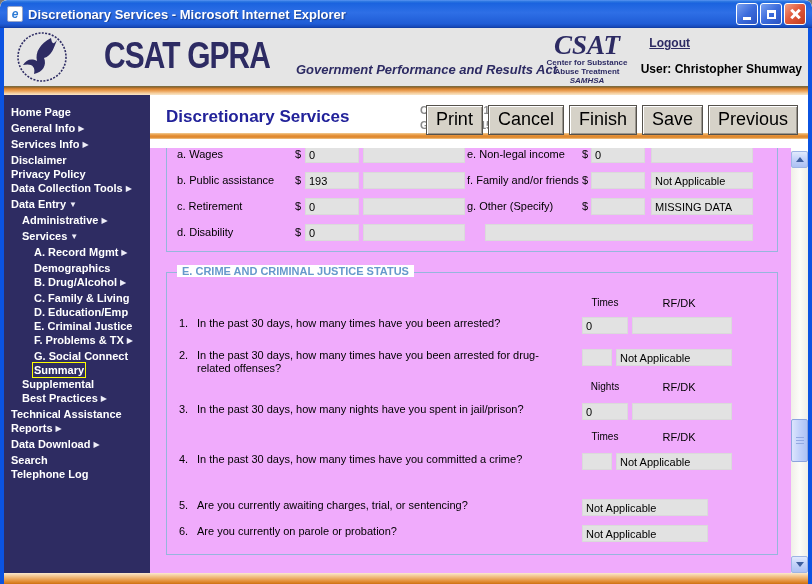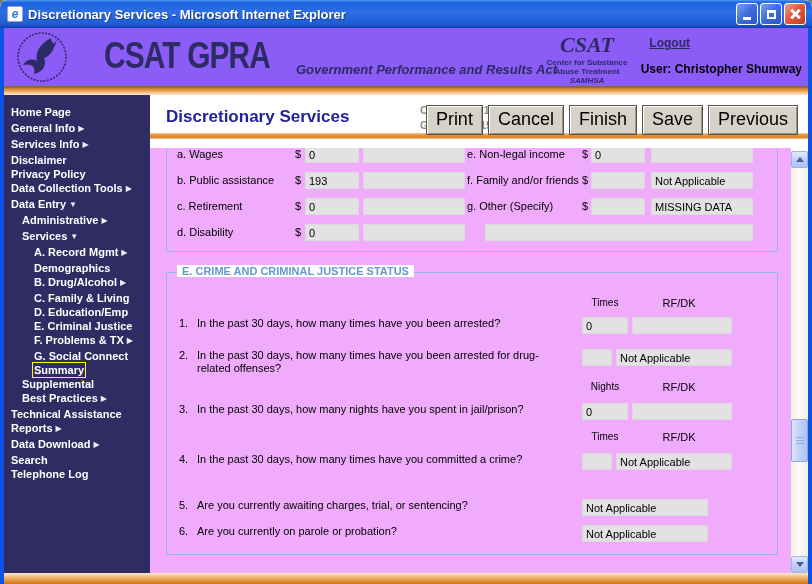--- a/index.html
+++ b/index.html
@@ -21,27 +21,27 @@
   .glyph-min { width:8px; height:3px; background:#fff; margin-top:9px; }
   .glyph-max { width:9px; height:9px; border:2px solid #fff; border-top-width:3px; }
   .glyph-close { position:relative; width:10px; height:10px; }
   .glyph-close::before, .glyph-close::after { content:""; position:absolute; left:4px; top:-1px; width:3px; height:12px; background:#fff; }
   .glyph-close::before { transform:rotate(45deg); } .glyph-close::after { transform:rotate(-45deg); }
 
   
   .frame { height:556px; border-left:4px solid #0B53E2; border-right:4px solid #0B53E2; display:flex; flex-direction:column; background:#fff; }
 
   
-  .banner { height:58px; background:#8b5cf6; position:relative; flex:none; }
+  .banner { height:58px; background:#e5e5e5; position:relative; flex:none; }
   .hhs-logo { position:absolute; left:12px; top:3px; }
   .brand { position:absolute; left:100px; top:6px; color:#2D2B63; font-weight:bold; font-size:34px; letter-spacing:-1px;
     transform:scale(.88,1.1); transform-origin:left top; white-space:nowrap; }
   .tagline { position:absolute; left:292px; top:34px; color:#2D2B63; font-weight:bold; font-style:italic; font-size:13px; white-space:nowrap; }
   .csat-logo { position:absolute; left:537px; top:4px; width:92px; text-align:center; color:#2D2B63; }
-  .csat-acro { font-family:"Liberation Serif","DejaVu Serif",serif; font-style:italic; font-weight:bold; font-size:22px; line-height:26px; }
+  .csat-acro { font-family:"Liberation Serif","DejaVu Serif",serif; font-style:italic; font-weight:bold; font-size:27px; line-height:26px; }
   .csat-sub { font-size:8px; line-height:9px; font-weight:bold; }
   .csat-sam { font-size:8px; line-height:9px; font-style:italic; font-weight:bold; }
   .logout { position:absolute; right:118px; top:8px; color:#2D2B63; font-weight:bold; font-size:12px; text-decoration:underline; cursor:pointer; }
   .user { position:absolute; right:6px; top:34px; color:#000; font-weight:bold; font-size:12px; white-space:nowrap; }
 
   .topbar { height:9px; flex:none; background:linear-gradient(180deg,#6E6E48 0%,#97672E 14%,#D98430 32%,#ECA258 55%,#F5CE9E 80%,#F9E6C8 100%); }
 
   
   .content { flex:1; display:flex; min-height:0; }
   .sidebar { width:146px; flex:none; background:#2E2C62; padding-top:10px; color:#fff; }

